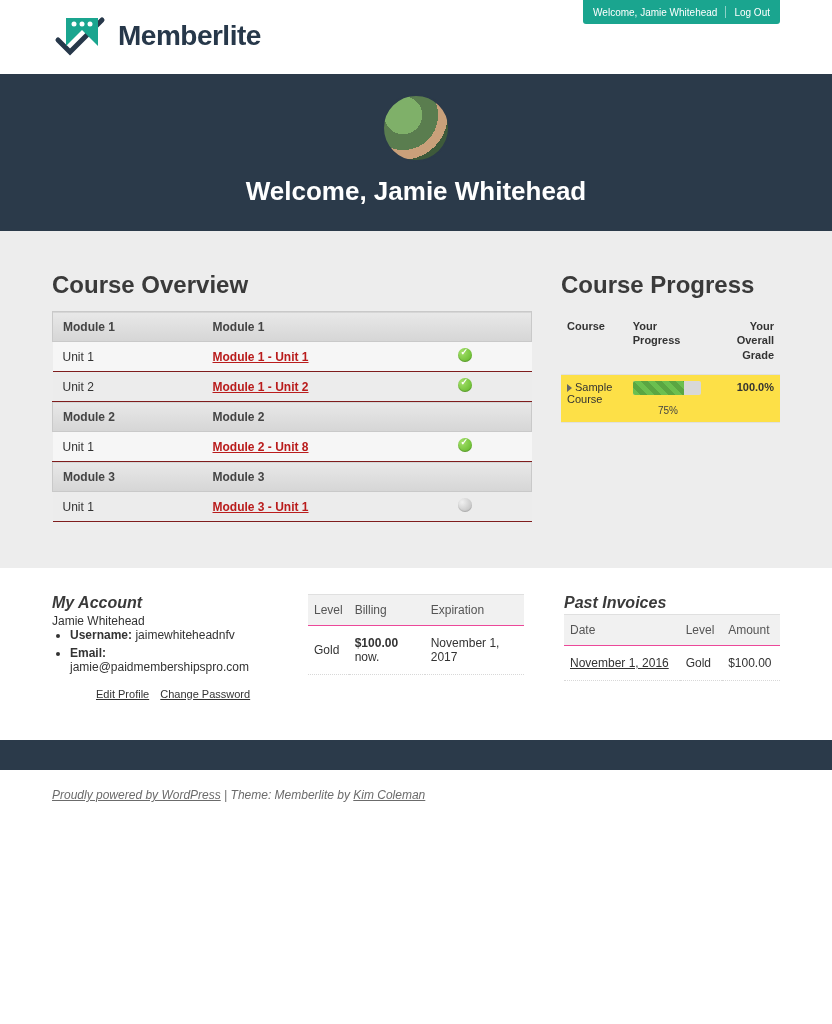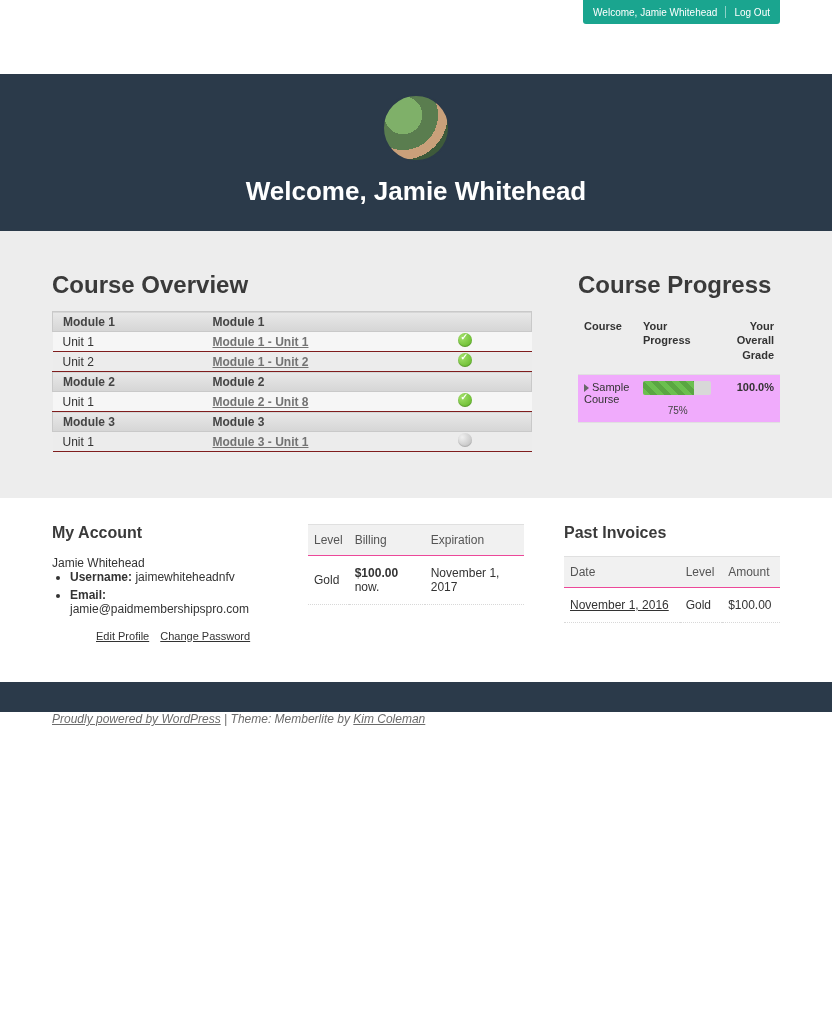--- a/index.html
+++ b/index.html
@@ -13,76 +13,88 @@
 
   .userbar { position: absolute; right: 52px; top: 0; background: #1aa58f; color: #fff; font-size: 10px; padding: 6px 10px; border-radius: 0 0 3px 3px; display: flex; align-items: center; gap: 8px; }
   .userbar .sep { width: 1px; height: 12px; background: rgba(255,255,255,.5); }
   .userbar span { cursor: pointer; }
 
   .masthead { background: #2b3a4a; padding: 20px 0 24px; text-align: center; color: #fff; }
   .avatar { width: 68px; height: 68px; border-radius: 50%; margin: 0 auto 14px; background: radial-gradient(circle at 30% 30%, #7fb069 0 30%, #5a7d4f 30% 55%, #c9a07a 55% 70%, #3e5a3a 70% 100%); border: 2px solid #2b3a4a; }
   .masthead h1 { font-size: 26px; font-weight: 700; }
 
   .band { background: #ededed; padding: 40px 52px 46px; }
-  .band-inner { display: flex; gap: 46px; justify-content: space-between; }
+  .band-inner { display: flex; gap: 29px; justify-content: space-between; }
   .col-left { flex: 0 0 480px; }
   .col-right { flex: 1; }
 
   h2.section { font-size: 24px; font-weight: 700; color: #3a3a3a; margin-bottom: 12px; }
 
   .course-table { width: 100%; border-collapse: collapse; font-size: 12px; }
-  .course-table tr { height: 20px; }
+  .course-table tr { height: 30px; }
   .course-table td { padding: 0 10px; vertical-align: middle; }
   .course-table .module-row { background: linear-gradient(#e8e8e8, #d6d6d6); border: 1px solid #c9c9c9; font-weight: 700; color: #444; }
   .course-table .module-row td { border-top: 1px solid #c9c9c9; border-bottom: 1px solid #c9c9c9; }
   .course-table .unit-row { background: #f6f6f6; }
   .course-table .unit-row.alt { background: #ececec; }
   .course-table .unit-row td { border-bottom: 1px solid #7f1d1d; }
-  .course-table .unit-link { text-decoration: underline; font-weight: 700; color: #737373; cursor: pointer; }
+  .course-table .unit-link { text-decoration: underline; font-weight: 700; color: #b91c1c; cursor: pointer; }
   .course-table .status { text-align: right; padding-right: 60px; }
 
   .status-dot { display: inline-block; width: 14px; height: 14px; border-radius: 50%; position: relative; }
   .status-dot.done { background: radial-gradient(circle at 30% 30%, #a4e06a, #5ab321); box-shadow: inset 0 -1px 1px rgba(0,0,0,.2); }
   .status-dot.done::after { content: "✓"; position: absolute; left: 3px; top: -1px; font-size: 9px; color: #fff; font-weight: 700; }
   .status-dot.pending { background: radial-gradient(circle at 30% 30%, #f0f0f0, #b8b8b8); box-shadow: inset 0 -1px 1px rgba(0,0,0,.15); }
 
   .progress-table { width: 100%; border-collapse: collapse; font-size: 11px; }
   .progress-table th { text-align: left; font-weight: 700; padding: 8px 6px 12px; vertical-align: top; line-height: 1.3; }
   .progress-table th:last-child { text-align: right; }
-  .progress-table td { padding: 6px; vertical-align: top; background: #f0abfc; border-top: 1px solid #e0e0e0; border-bottom: 1px solid #e0e0e0; }
+  .progress-table td { padding: 6px; vertical-align: top; background: #fde047; border-top: 1px solid #e0e0e0; border-bottom: 1px solid #e0e0e0; }
   .progress-table td:last-child { text-align: right; font-weight: 700; }
   .expand-tri { display: inline-block; width: 0; height: 0; border-top: 4px solid transparent; border-bottom: 4px solid transparent; border-left: 5px solid #666; margin-right: 3px; vertical-align: middle; }
   .pbar { width: 68px; height: 14px; background: #d8d8d8; border-radius: 2px; position: relative; overflow: hidden; }
   .pbar .fill { height: 100%; background: repeating-linear-gradient(45deg, #6bbf4f, #6bbf4f 5px, #5aa642 5px, #5aa642 10px); }
   .pbar-label { font-size: 10px; text-align: center; margin-top: 10px; color: #444; }
 
   .lower { background: #fff; padding: 26px 52px 40px; }
   .lower-inner { display: flex; gap: 40px; }
   .lower-col { flex: 1; }
-  h3.sub { font-size: 16px; font-weight: 700; color: #3a3a3a; margin-bottom: 14px; }
+  h3.sub { font-size: 16px; font-weight: 700; color: #3a3a3a; margin-bottom: 2px; font-style: italic; }
   .acct-name { font-size: 12px; }
   .acct-list { list-style: disc; padding-left: 18px; font-size: 12px; }
   .acct-list li { margin-bottom: 4px; }
   .acct-links { margin-top: 14px; font-size: 11px; padding-left: 44px; }
   .acct-links a { text-decoration: underline; margin-right: 8px; cursor: pointer; }
 
   .data-table { width: 100%; border-collapse: collapse; font-size: 12px; }
   .data-table th { text-align: left; padding: 8px 6px; background: #f1f1f1; border-top: 1px solid #e0e0e0; border-bottom: 1px solid #ec4899; font-weight: 400; color: #555; }
   .data-table td { padding: 10px 6px; border-bottom: 1px dotted #d8d8d8; }
   .data-table .nowtxt { font-weight: 700; }
   .data-table .inv-link { text-decoration: underline; cursor: pointer; }
 
   .footer-bar { background: #2b3a4a; height: 30px; }
-  .footer-credit { padding: 0 52px; font-size: 12px; color: #6b6b6b; font-style: italic; }
+  .footer-credit { padding: 18px 52px; font-size: 12px; color: #6b6b6b; font-style: italic; }
   .footer-credit a { text-decoration: underline; cursor: pointer; }
 </style>
 </head>
 <body>
 
 <div class="topbar">
+  <div class="logo">
+    <div class="logo-mark">
+      <svg viewBox="0 0 56 52" width="56" height="52">
+        <path d="M6 30 L18 42 L50 10" stroke="#27384a" stroke-width="5" fill="none" stroke-linecap="round"></path>
+        <path d="M14 8 L14 36 L30 20 L46 36 L46 8 Z" fill="#1aa58f"></path>
+        <circle cx="22" cy="14" r="2.5" fill="#fff"></circle>
+        <circle cx="30" cy="14" r="2.5" fill="#fff"></circle>
+        <circle cx="38" cy="14" r="2.5" fill="#fff"></circle>
+      </svg>
+    </div>
+    <span class="logo-text">Memberlite</span>
+  </div>
   <div class="userbar">
     <span>Welcome, Jamie Whitehead</span>
     <span class="sep"></span>
     <span>Log Out</span>
   </div>
 </div>
 
 <div class="masthead">
   <div class="avatar"></div>
   <h1>Welcome, Jamie Whitehead</h1>

